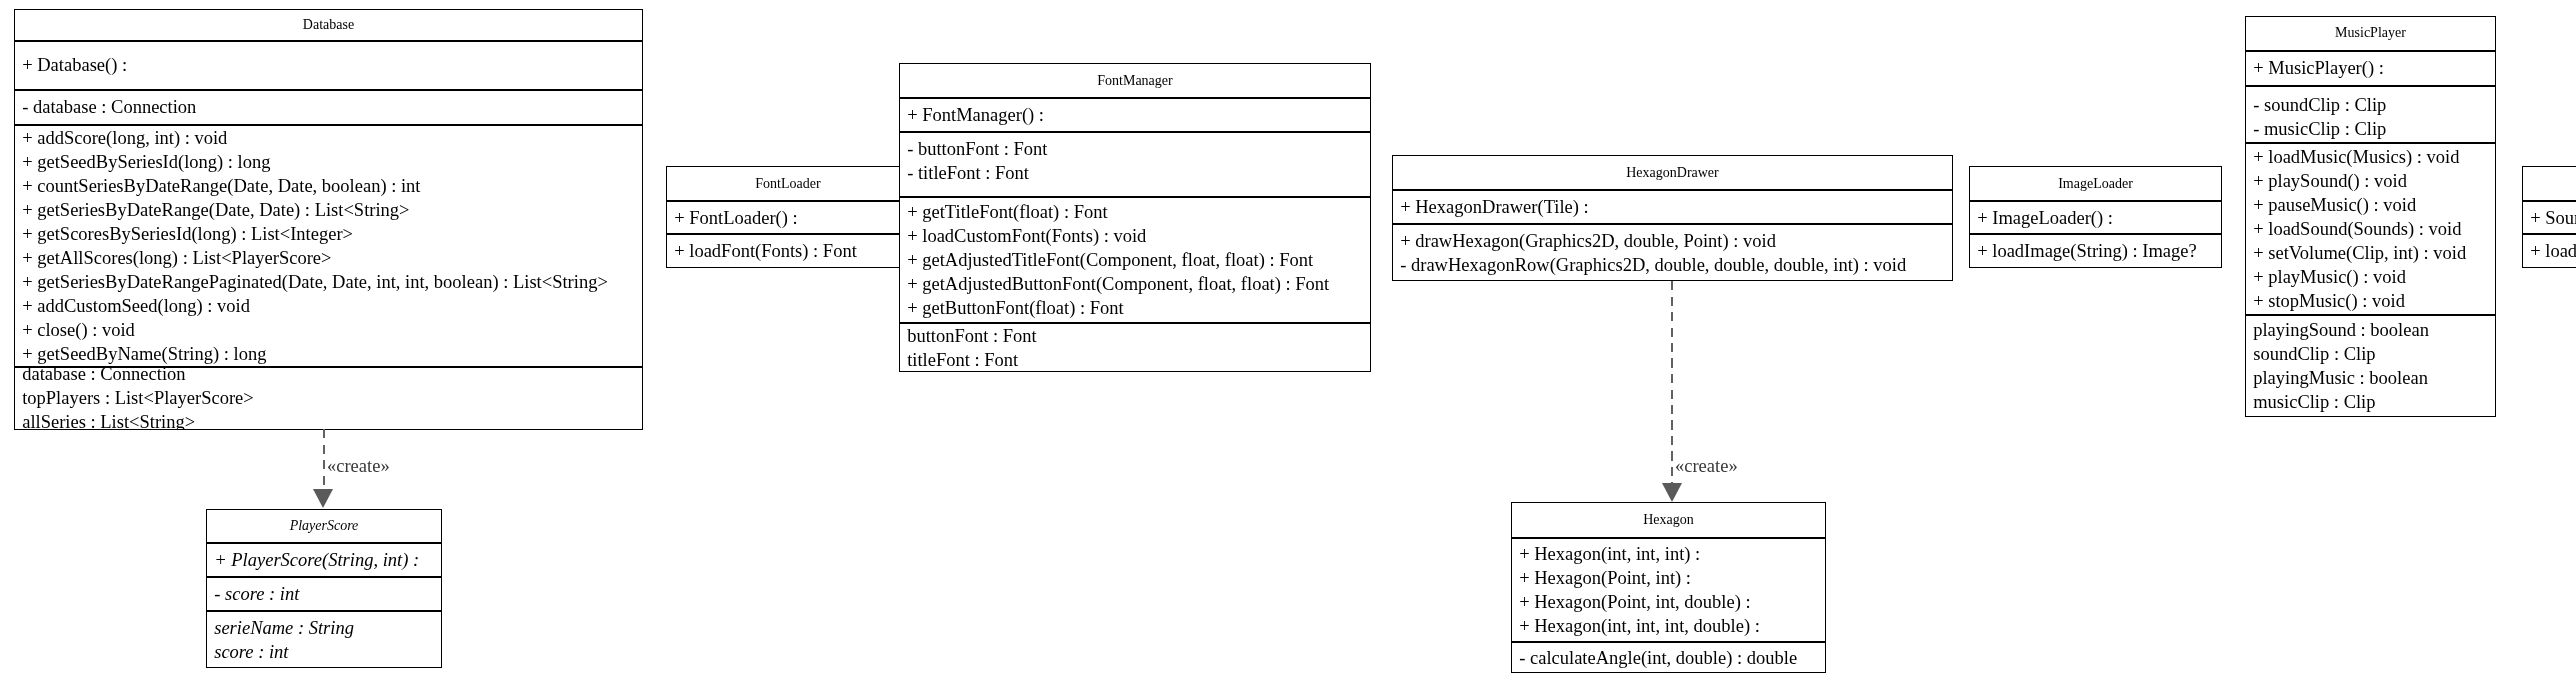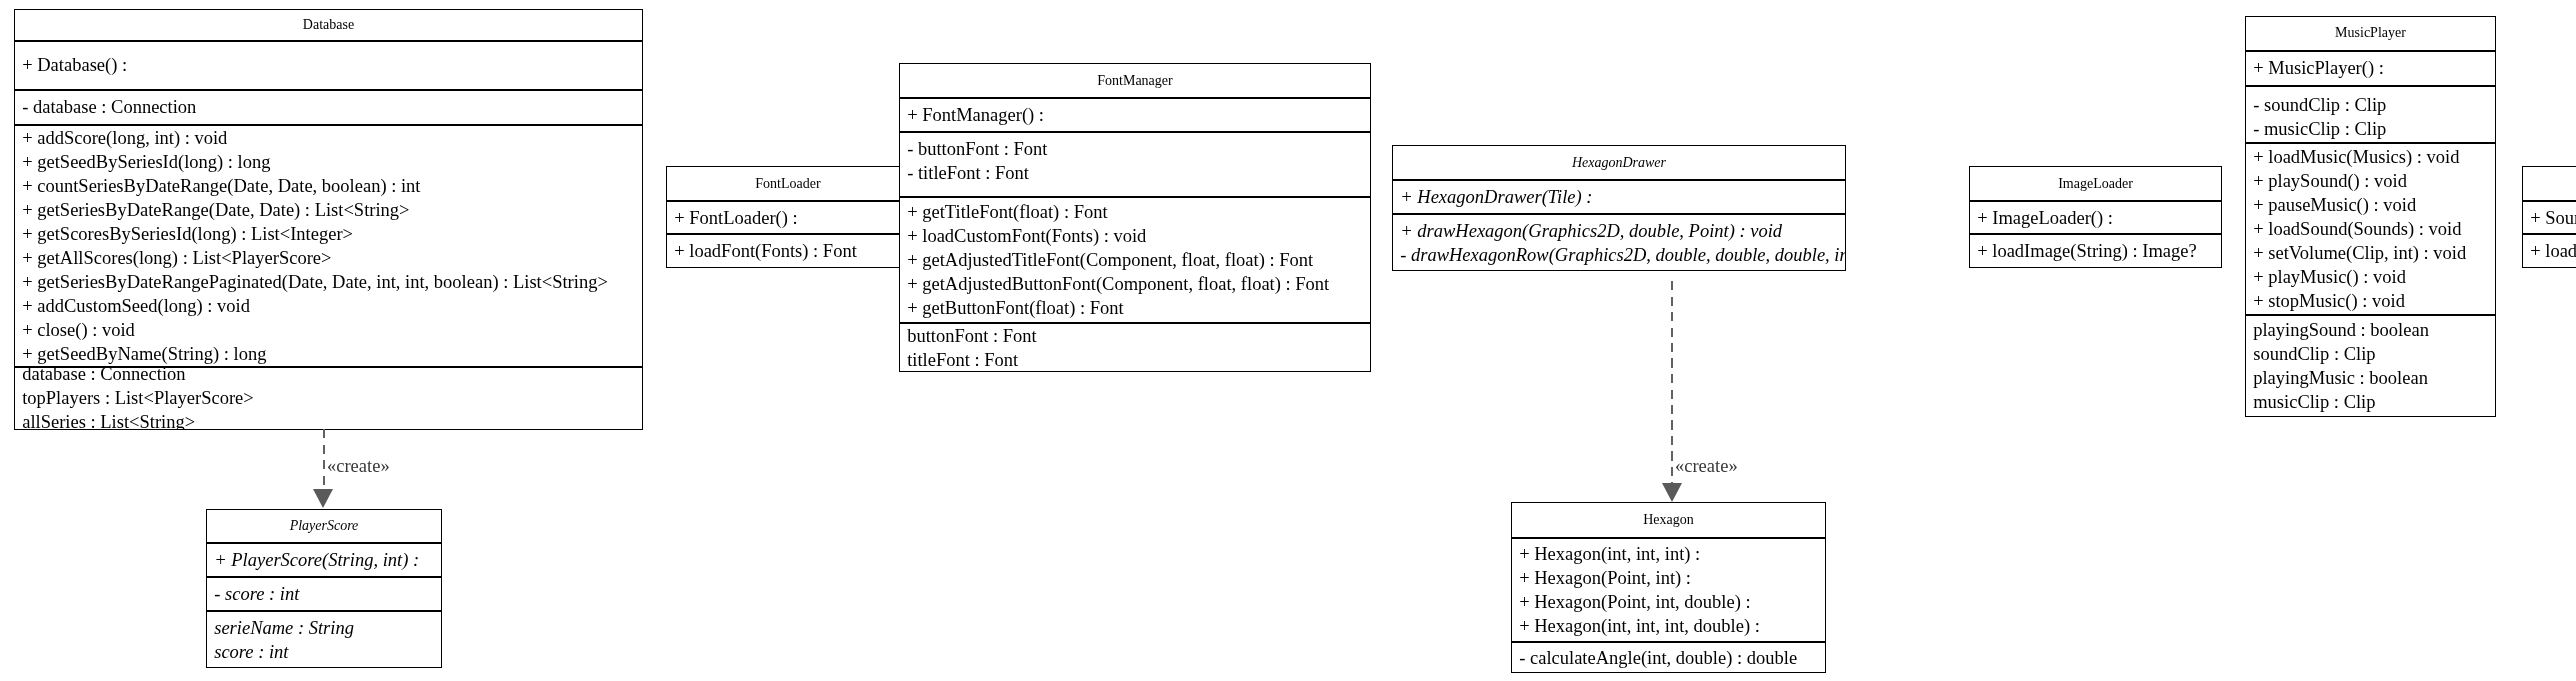--- a/index.html
+++ b/index.html
@@ -133,21 +133,21 @@
         <div class="line">+ loadCustomFont(Fonts) : void</div>
         <div class="line">+ getAdjustedTitleFont(Component, float, float) : Font</div>
         <div class="line">+ getAdjustedButtonFont(Component, float, float) : Font</div>
         <div class="line">+ getButtonFont(float) : Font</div>
       </div>
       <div class="comp sep flexfill">
         <div class="line">buttonFont : Font</div>
         <div class="line">titleFont : Font</div>
       </div>
     </div>
-    <div class="uml-class" style="left: 1392px; top: 145px; width: 454px; height: 126px; border-color: rgb(0, 0, 0); font-style: italic;">
+    <div class="uml-class" style="left: 1392px; top: 155px; width: 561px; height: 126px; border-color: rgb(0, 0, 0);">
       <div class="comp title" style="height: 33px; flex: 0 0 auto;">
         <div class="line">HexagonDrawer</div>
       </div>
       <div class="comp sep" style="height: 34px; flex: 0 0 auto;">
         <div class="line">+ HexagonDrawer(Tile) :</div>
       </div>
       <div class="comp sep flexfill">
         <div class="line">+ drawHexagon(Graphics2D, double, Point) : void</div>
         <div class="line">- drawHexagonRow(Graphics2D, double, double, double, int) : void</div>
       </div>

